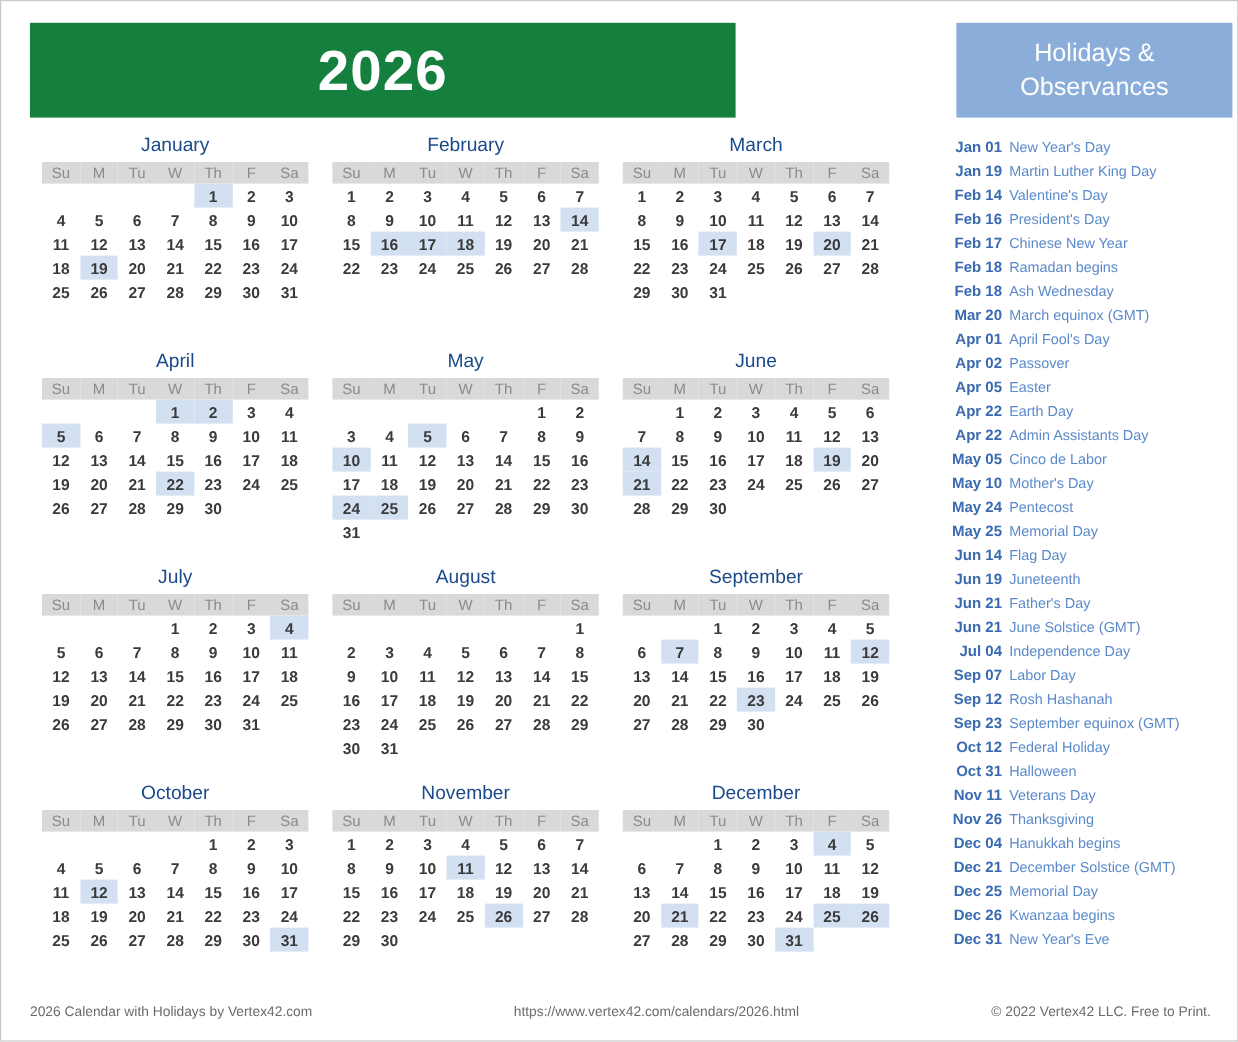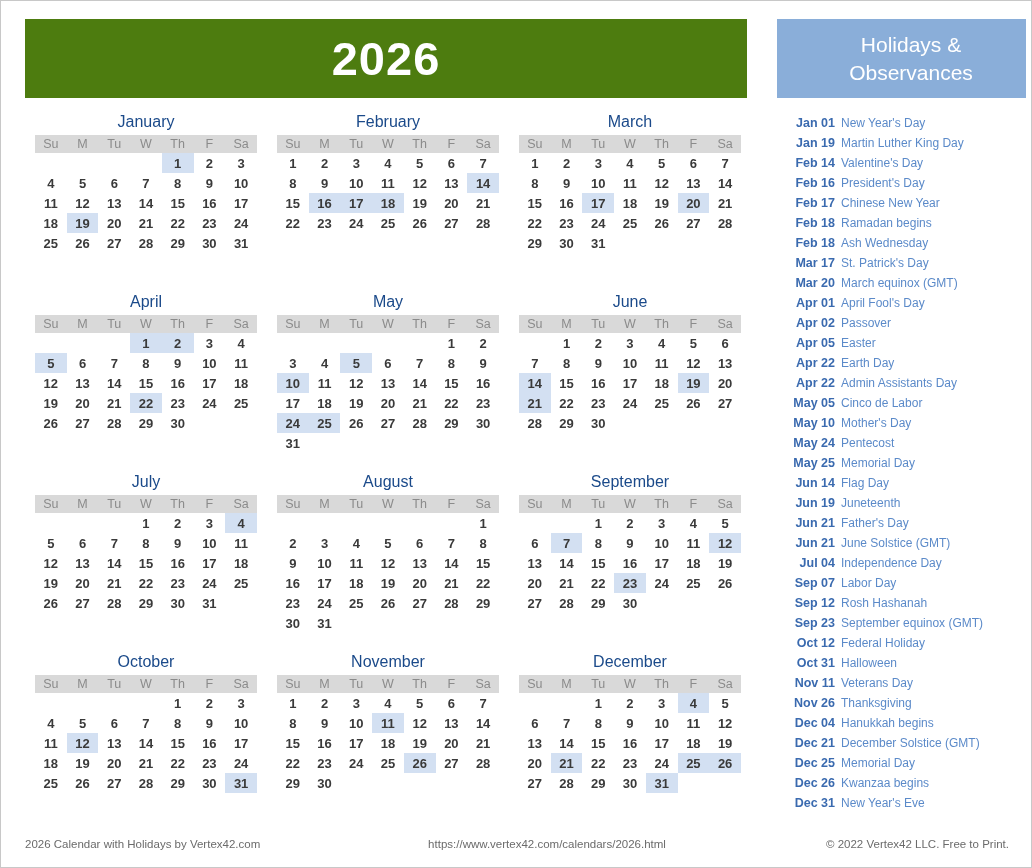--- a/index.html
+++ b/index.html
@@ -21,47 +21,46 @@
     position: relative;
     width: 1030px;
     height: 866px;
   }
 
   
   .year-header {
     position: absolute;
     left: 24px;
     top: 18px;
-    width: 722px;
+    width: 588px;
     height: 79px;
-    background: #4d7c0f;
+    background: #15803d;
     display: flex;
     align-items: center;
     justify-content: center;
   }
   .year-header-text {
     color: #ffffff;
     font-size: 47px;
     font-weight: bold;
     letter-spacing: 1px;
     line-height: 1;
   }
 
   .side-header {
     position: absolute;
-    left: 776px;
+    left: 796px;
     top: 18px;
     width: 230px;
     height: 79px;
     background: #8aaed9;
     display: flex;
     flex-direction: column;
     align-items: center;
     justify-content: center;
-    padding-left: 19px;
   }
   .side-header-line {
     color: #ffffff;
     font-size: 21px;
     font-weight: normal;
     line-height: 1.32;
   }
 
   
   .months {
@@ -979,24 +978,20 @@
       </div>
       <div class="holiday-row">
         <span class="holiday-date">Feb 18</span>
         <span class="holiday-name">Ramadan begins</span>
       </div>
       <div class="holiday-row">
         <span class="holiday-date">Feb 18</span>
         <span class="holiday-name">Ash Wednesday</span>
       </div>
       <div class="holiday-row">
-        <span class="holiday-date">Mar 17</span>
-        <span class="holiday-name">St. Patrick's Day</span>
-      </div>
-      <div class="holiday-row">
         <span class="holiday-date">Mar 20</span>
         <span class="holiday-name">March equinox (GMT)</span>
       </div>
       <div class="holiday-row">
         <span class="holiday-date">Apr 01</span>
         <span class="holiday-name">April Fool's Day</span>
       </div>
       <div class="holiday-row">
         <span class="holiday-date">Apr 02</span>
         <span class="holiday-name">Passover</span>

